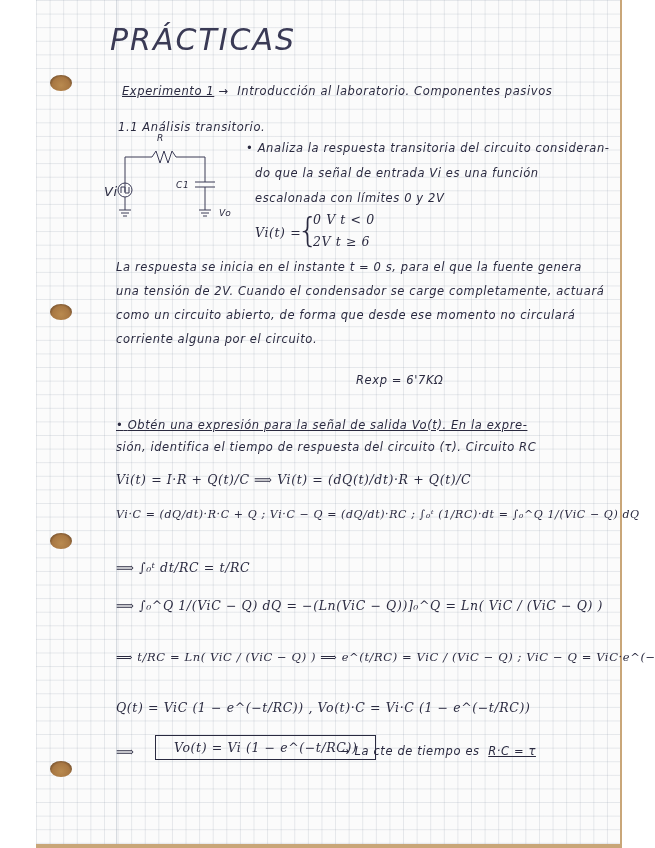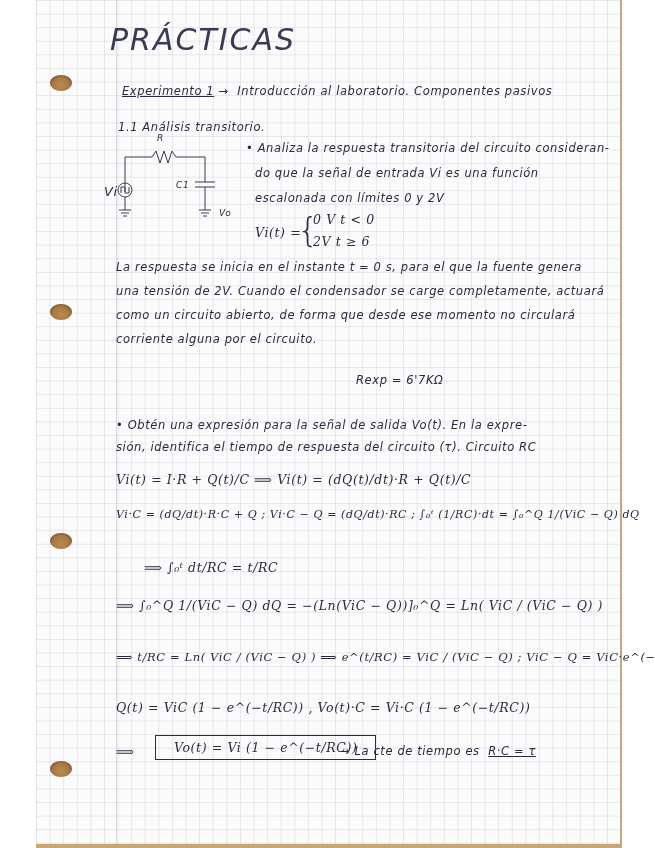--- a/index.html
+++ b/index.html
@@ -95,29 +95,29 @@
 <div class="hw math" style="left:313px; top:212px;">0 V   t &lt; 0</div>
 <div class="hw math" style="left:313px; top:234px;">2V   t ≥ 6</div>
 
 <div class="hw" style="left:116px; top:260px;">La respuesta se inicia en el instante t = 0 s, para el que la fuente genera</div>
 <div class="hw" style="left:116px; top:284px;">una tensión de 2V. Cuando el condensador se carge completamente, actuará</div>
 <div class="hw" style="left:116px; top:308px;">como un circuito abierto, de forma que desde ese momento no circulará</div>
 <div class="hw" style="left:116px; top:332px;">corriente alguna por el circuito.</div>
 
 <div class="hw" style="left:356px; top:373px;">Rexp = 6'7KΩ</div>
 
-<div class="hw" style="left:116px; top:418px;">
+<div class="hw" style="left:116px; top:418px;text-decoration:underline;">
   <span>•</span>
   <span>Obtén una expresión para la señal de salida Vo(t). En la expre-</span>
 </div>
 <div class="hw" style="left:116px; top:440px;">sión, identifica el tiempo de respuesta del circuito (τ).   Circuito RC</div>
 
 <div class="hw math" style="left:116px; top:472px;">Vi(t) = I·R + Q(t)/C   ⟹   Vi(t) = (dQ(t)/dt)·R + Q(t)/C</div>
 <div class="hw math" style="left:116px; top:508px; font-size:11px;">Vi·C = (dQ/dt)·R·C + Q  ;  Vi·C − Q = (dQ/dt)·RC ;  ∫₀ᵗ (1/RC)·dt = ∫₀^Q 1/(ViC − Q) dQ</div>
-<div class="hw math" style="left:116px; top:560px;padding-left:28px;">⟹ ∫₀ᵗ dt/RC = t/RC</div>
+<div class="hw math" style="left:116px; top:560px;">⟹ ∫₀ᵗ dt/RC = t/RC</div>
 <div class="hw math" style="left:116px; top:598px;">⟹ ∫₀^Q 1/(ViC − Q) dQ = −(Ln(ViC − Q))]₀^Q = Ln( ViC / (ViC − Q) )</div>
 <div class="hw math" style="left:116px; top:650px; font-size:11.5px;">⟹ t/RC = Ln( ViC / (ViC − Q) )   ⟹   e^(t/RC) = ViC / (ViC − Q) ;  ViC − Q = ViC·e^(−t/RC)</div>
 <div class="hw math" style="left:116px; top:700px;text-align:center;">Q(t) = ViC (1 − e^(−t/RC)) ,   Vo(t)·C = Vi·C (1 − e^(−t/RC))</div>
 
 <div class="hw math" style="left:116px; top:744px;">⟹</div>
 <div class="hw math box" style="left:155px; top:735px;">Vo(t) = Vi (1 − e^(−t/RC))</div>
 <div class="hw" style="left:340px; top:744px;text-align:center;">
   <span>→</span>
   <span>La cte de tiempo es</span>
   &nbsp;<span class="u">R·C = τ</span>

